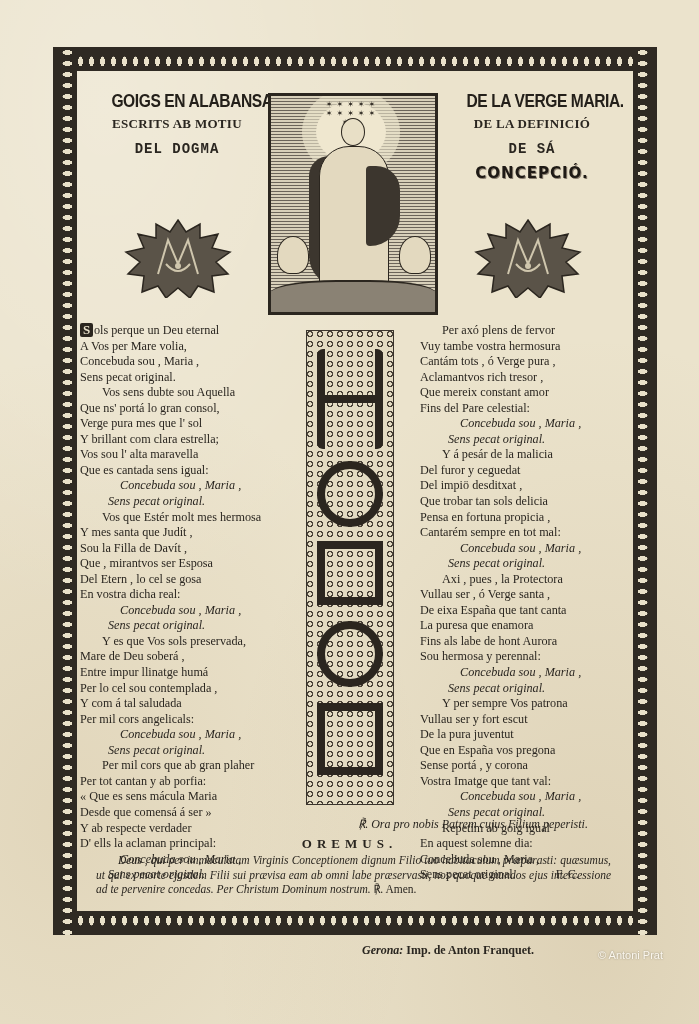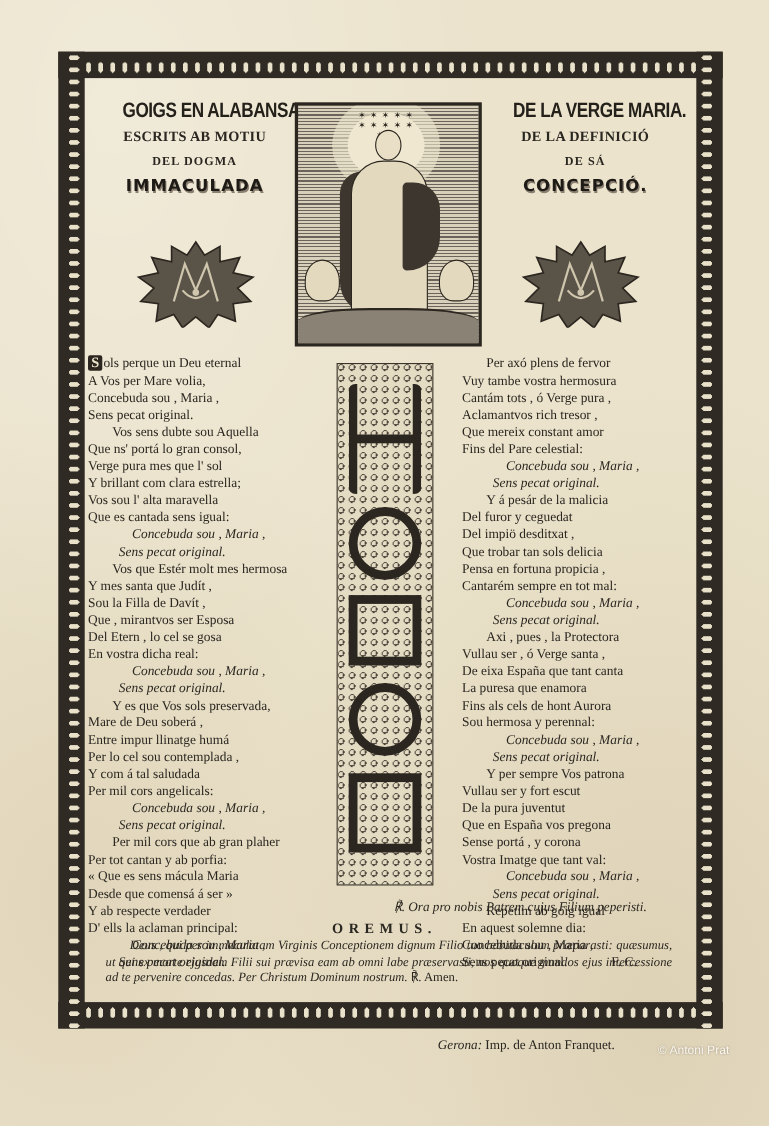--- a/index.html
+++ b/index.html
@@ -29,21 +29,21 @@
   .b-right{right:0;top:0;width:24px;height:888px;
      background:
        radial-gradient(ellipse 8px 4px at 40% 50%, #e9e1c9 60%, transparent 62%) 0 0/24px 11px repeat-y,
        linear-gradient(#2f2a23,#2f2a23);}
 
   .title-left,.title-right{position:absolute;text-align:center;font-family:"Liberation Serif",serif;}
   .title-left{left:97px;top:90px;width:160px;}
   .title-right{left:452px;top:90px;width:160px;}
   .t-main{font-family:"Liberation Sans",sans-serif;font-weight:bold;font-size:19px;letter-spacing:-0.5px;transform:scaleX(0.82);transform-origin:center;white-space:nowrap;color:#24201a;}
   .t-sub{font-weight:bold;font-size:13px;margin-top:4px;letter-spacing:0.3px;white-space:nowrap;}
-  .t-small{font-weight:bold;font-size:11px;margin-top:9px;letter-spacing:1px;}
+  .t-small{font-weight:bold;font-size:14px;margin-top:9px;letter-spacing:1px;font-family:Liberation Mono, monospace;}
   .t-deco{font-family:"DejaVu Sans",sans-serif;font-weight:bold;font-size:15px;margin-top:7px;letter-spacing:1px;color:#1e1a15;text-shadow:1px 1px 0 #8a7f70;}
 
   .picture{position:absolute;left:268px;top:93px;width:170px;height:222px;border:3px solid #2b261f;background:
      repeating-linear-gradient(0deg,#6b645a 0 1px,#d8d0ba 1px 3px);box-sizing:border-box;overflow:hidden;}
   .halo{position:absolute;left:45px;top:6px;width:70px;height:60px;border-radius:50%;background:#efe7cf;box-shadow:0 0 0 14px rgba(239,231,207,0.6);}
   .stars{position:absolute;left:50px;top:4px;width:60px;text-align:center;font-size:8px;color:#2b261f;letter-spacing:1px;}
   .virgin-head{position:absolute;left:70px;top:22px;width:22px;height:26px;border-radius:50%;background:#e8dfc6;border:1.5px solid #2b261f;}
   .virgin-body{position:absolute;left:48px;top:50px;width:68px;height:150px;background:#e3d9bf;border:1.5px solid #2b261f;border-radius:30px 30px 8px 8px;}
   .mantle{position:absolute;left:38px;top:60px;width:36px;height:130px;background:#3c362e;border-radius:20px 4px 4px 30px;}
   .mantle2{position:absolute;left:95px;top:70px;width:34px;height:80px;background:#3c362e;border-radius:4px 24px 30px 4px;}
@@ -77,41 +77,40 @@
   .orn-sq2{top:372px;height:72px;}
   .orn-bar{position:absolute;left:16px;width:54px;height:8px;background:#2b261f;}
 
   .versicle{position:absolute;left:96px;top:815px;width:520px;font-style:italic;font-size:12px;white-space:nowrap;}
   .versicle .r{position:absolute;left:262px;top:0;}
   .oremus{position:absolute;left:0;top:836px;width:699px;text-align:center;font-size:13px;letter-spacing:5px;font-weight:bold;}
   .prayer{position:absolute;left:96px;top:853px;width:515px;font-style:italic;font-size:11.5px;line-height:14.5px;text-align:justify;}
   .prayer .p1{text-indent:22px;}
   .prayer .amen{font-style:normal;}
 
-  .imprint{position:absolute;left:362px;top:943px;font-size:12px;font-weight:normal;margin-left:36px;}
+  .imprint{position:absolute;left:362px;top:943px;font-size:12px;font-weight:bold;}
   .imprint i{font-style:italic;}
   .watermark{position:absolute;left:598px;top:949px;font-family:"Liberation Sans",sans-serif;font-size:11px;color:#fbf7ee;text-shadow:0 0 2px rgba(0,0,0,0.35);}
 </style>
 </head>
 <body>
 
 <div class="sheet">
 
   <div class="frame">
     <div class="border-strip b-top"></div>
     <div class="border-strip b-bottom"></div>
     <div class="border-strip b-left"></div>
     <div class="border-strip b-right"></div>
   </div>
 
   <div class="title-left">
     <div class="t-main">GOIGS EN ALABANSA</div>
     <div class="t-sub">ESCRITS AB MOTIU</div>
     <div class="t-small">DEL DOGMA</div>
-    <div class="t-deco">IMMACULADA</div>
   </div>
 
   <div class="picture">
     <div class="halo"></div>
     <div class="stars">✶ ✶ ✶ ✶ ✶ ✶ ✶ ✶ ✶ ✶ ✶ ✶</div>
     <div class="mantle"></div>
     <div class="virgin-body"></div>
     <div class="mantle2"></div>
     <div class="virgin-head"></div>
     <div class="cloud"></div>
@@ -203,21 +202,21 @@
       <span class="line"><span>Del impiö desditxat ,</span></span>
       <span class="line"><span>Que trobar tan sols delicia</span></span>
       <span class="line"><span>Pensa en fortuna propicia ,</span></span>
       <span class="line"><span>Cantarém sempre en tot mal:</span></span>
       <span class="line ref1"><span>Concebuda sou , Maria ,</span></span>
       <span class="line ref2"><span>Sens pecat original.</span></span>
       <span class="line indent"><span>Axi , pues , la Protectora</span></span>
       <span class="line"><span>Vullau ser , ó Verge santa ,</span></span>
       <span class="line"><span>De eixa España que tant canta</span></span>
       <span class="line"><span>La puresa que enamora</span></span>
-      <span class="line"><span>Fins als cels de hont Aurora</span></span>
+      <span class="line"><span>Fins als labe de hont Aurora</span></span>
       <span class="line"><span>Sou hermosa y perennal:</span></span>
       <span class="line ref1"><span>Concebuda sou , Maria ,</span></span>
       <span class="line ref2"><span>Sens pecat original.</span></span>
       <span class="line indent"><span>Y per sempre Vos patrona</span></span>
       <span class="line"><span>Vullau ser y fort escut</span></span>
       <span class="line"><span>De la pura juventut</span></span>
       <span class="line"><span>Que en España vos pregona</span></span>
       <span class="line"><span>Sense portá , y corona</span></span>
       <span class="line"><span>Vostra Imatge que tant val:</span></span>
       <span class="line ref1"><span>Concebuda sou , Maria ,</span></span>

